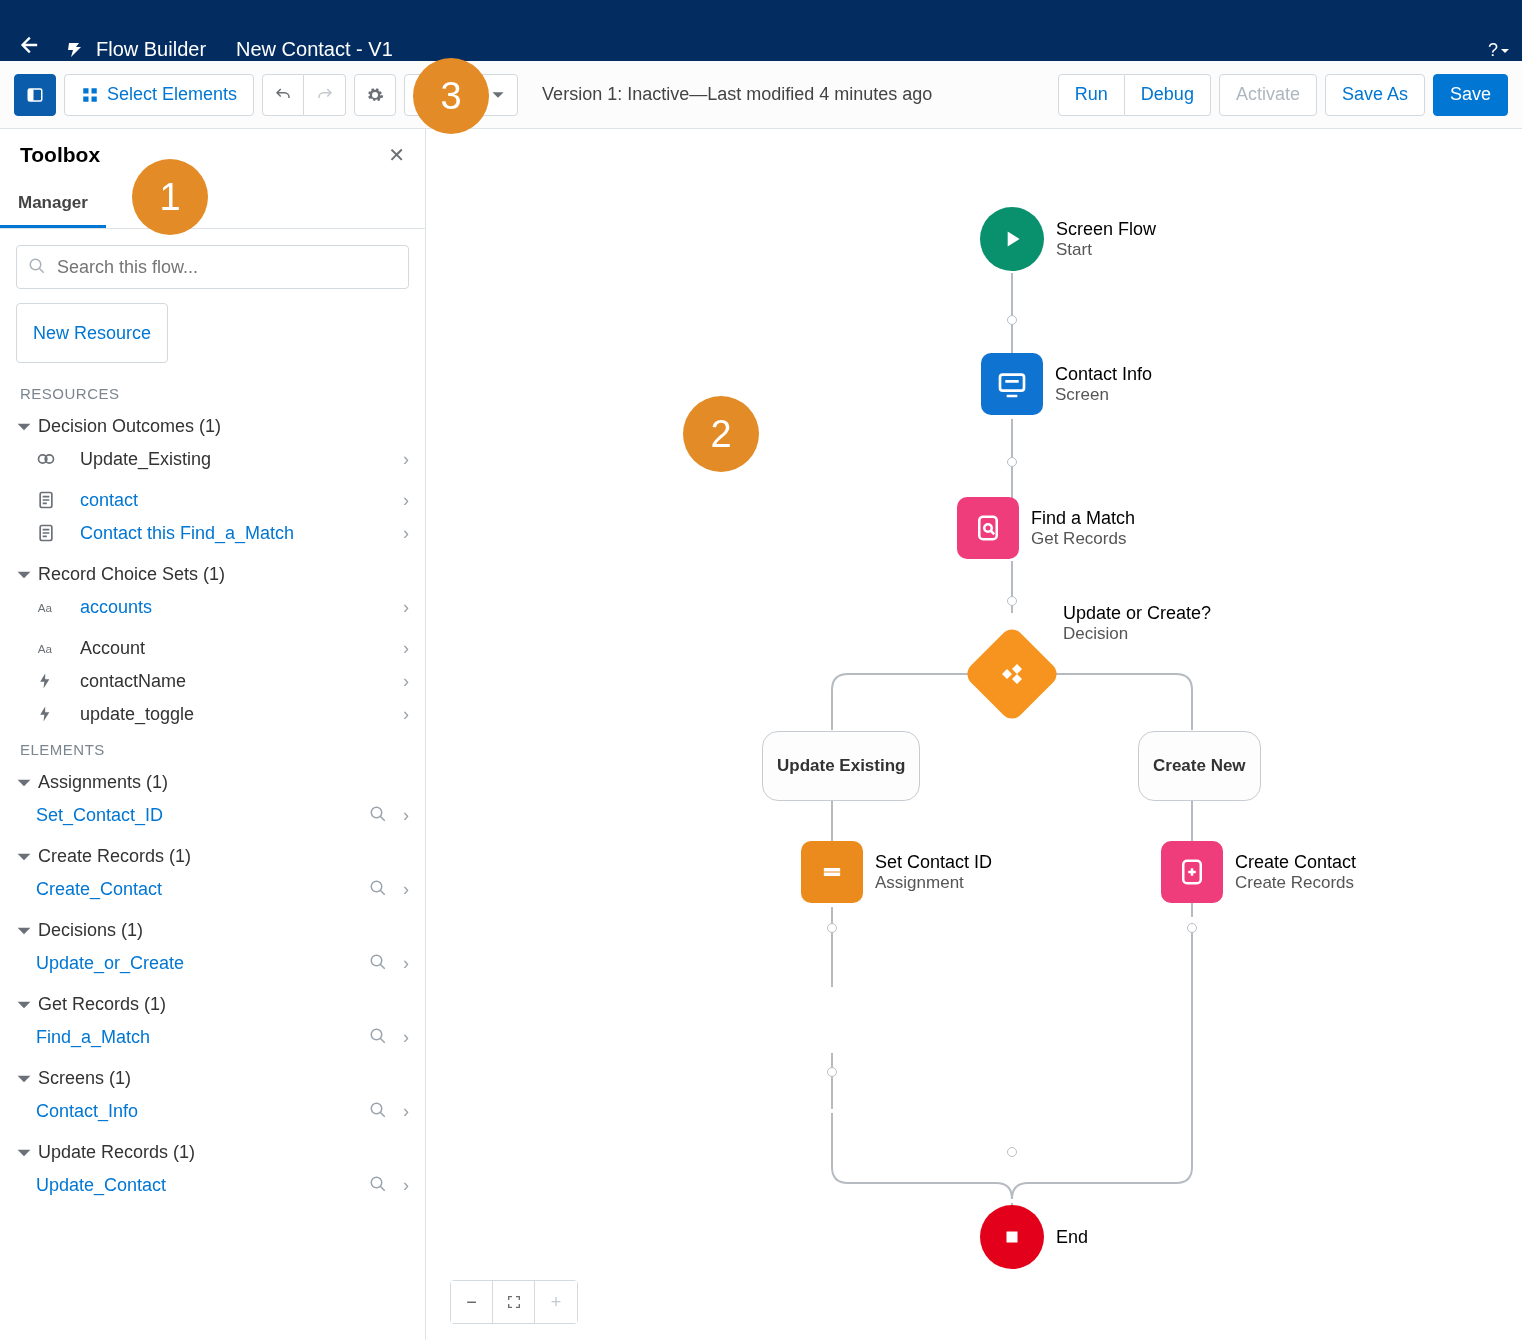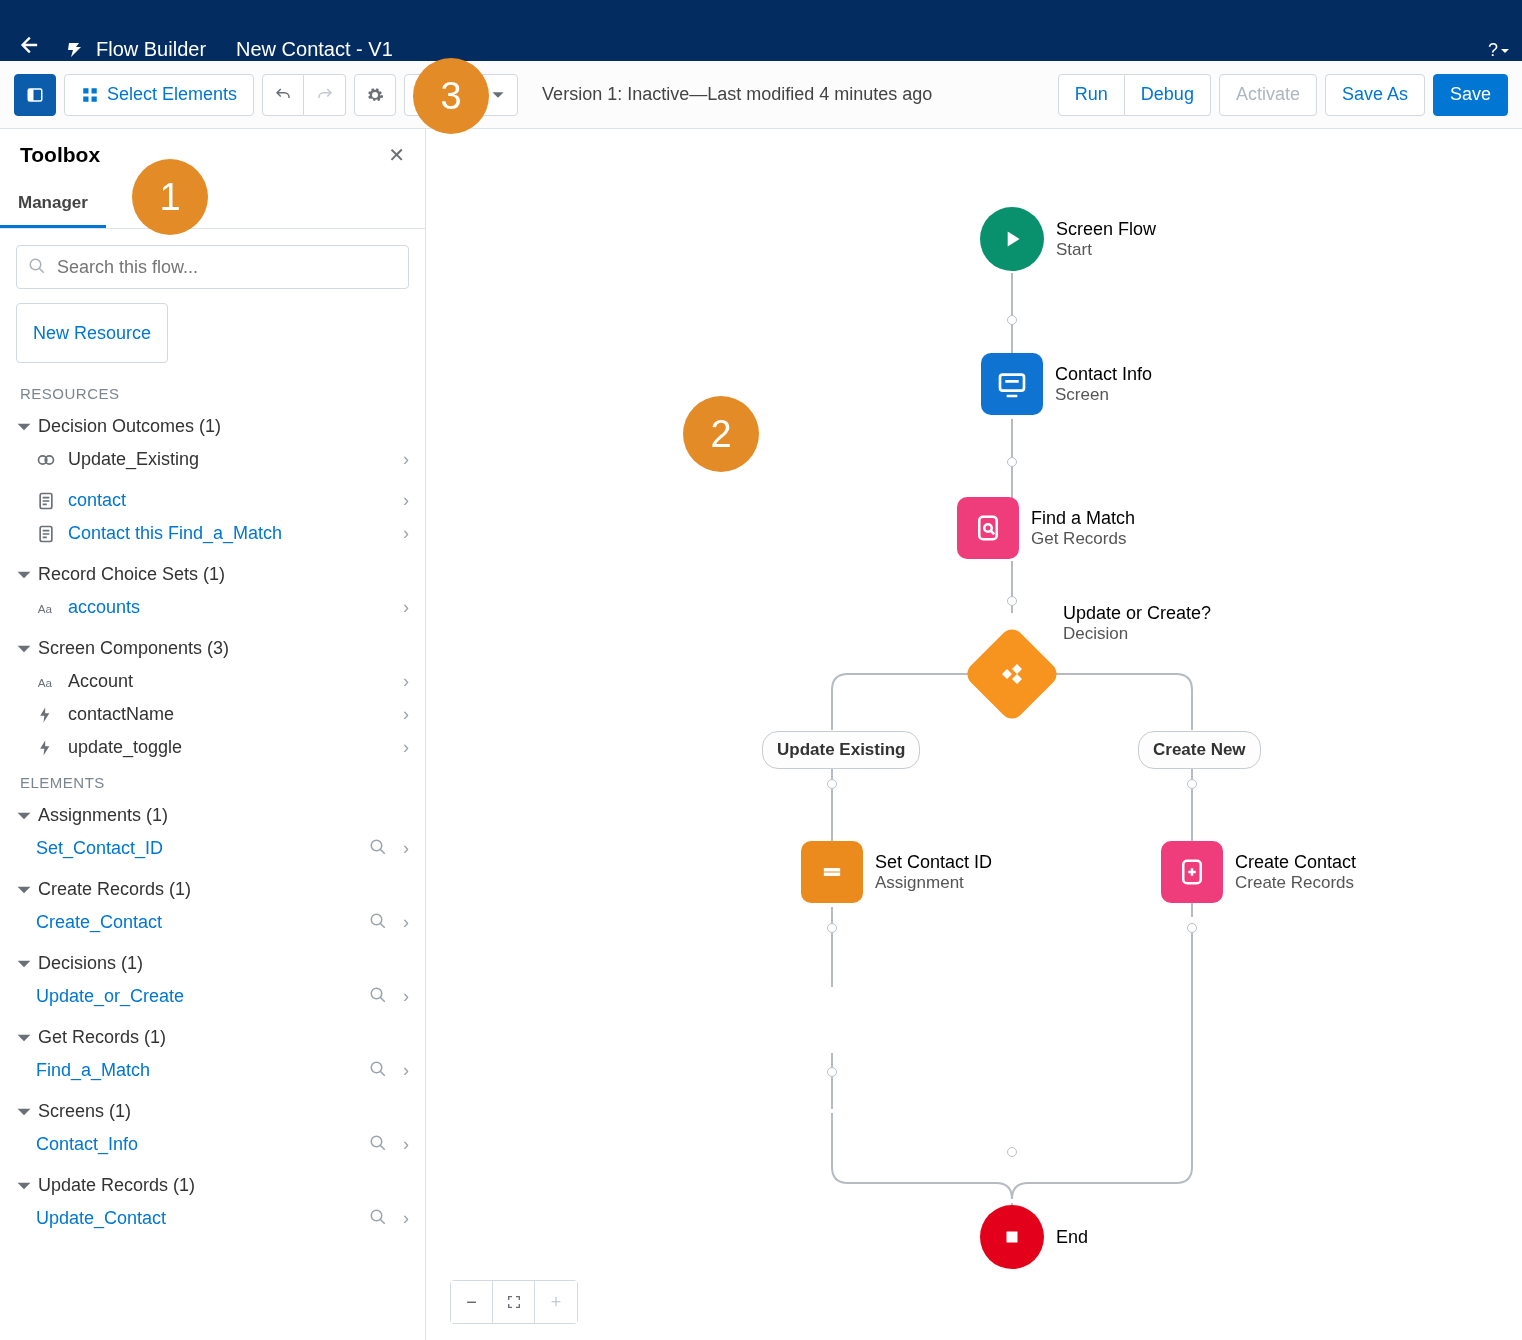--- a/index.html
+++ b/index.html
@@ -38,41 +38,41 @@
 .side-pad{padding:16px}
 .search-wrap{position:relative}
 .search-wrap input{width:100%;height:44px;border:1px solid #d2d9df;border-radius:4px;padding:0 12px 0 40px;font-size:18px;color:#666}
 .search-wrap .mag{position:absolute;left:12px;top:12px;color:#a9b0b7}
 .new-res{margin-top:14px;height:60px;padding:0 16px;border:1px solid #d2d9df;border-radius:4px;background:#fff;color:#0176d3;font-size:18px;display:inline-flex;align-items:center;cursor:pointer}
 .section-label{padding:6px 20px 4px;font-size:15px;letter-spacing:.5px;color:#7b858f}
 .tree{padding:0 12px}
 .tree-group{padding:4px 0}
 .tree-header{display:flex;align-items:center;gap:6px;font-size:18px;color:#333;padding:6px 4px;cursor:pointer}
 .caret{width:16px;height:16px;display:inline-block}
-.tree-item{display:flex;align-items:flex-end;gap:12px;padding:6px 4px 6px 24px;font-size:18px;color:#333;position:relative;cursor:pointer}
+.tree-item{display:flex;align-items:flex-start;gap:24px;padding:6px 4px 6px 24px;font-size:18px;color:#333;position:relative;cursor:pointer}
 .tree-item.link{color:#0176d3}
 .tree-item .chev{margin-left:auto;color:#9aa3ab}
 .row-actions{margin-left:auto;display:flex;gap:16px;color:#9aa3ab}
 .small-icon{width:20px;height:20px;display:inline-block}
 
 .canvas{position:relative;flex:1;background:#fff}
 .zoom{position:absolute;left:24px;bottom:16px;display:flex;border:1px solid #d2d9df;border-radius:4px;background:#fff}
 .zoom .icon-btn{border:none;border-right:1px solid #d2d9df;border-radius:0}
 .zoom .icon-btn:last-child{border-right:none}
 
 .node{position:absolute;display:flex;align-items:center;gap:12px}
 .node .label .t{font-weight:400;font-size:18px}
 .node .label .s{font-size:17px;color:#555}
 .icon-box{width:62px;height:62px;border-radius:10px;display:flex;align-items:center;justify-content:center;color:#fff}
 .green-circle{width:64px;height:64px;border-radius:50%;background:#08916c;display:flex;align-items:center;justify-content:center}
 .red-circle{width:64px;height:64px;border-radius:50%;background:#e3001a;display:flex;align-items:center;justify-content:center}
 .diamond{width:70px;height:70px;background:#f6941f;transform:rotate(45deg);border-radius:12px;display:flex;align-items:center;justify-content:center}
 .diamond svg{transform:rotate(-45deg)}
 .badge{position:absolute;width:76px;height:76px;border-radius:50%;background:#e38b27;color:#fff;font-size:38px;font-weight:500;display:flex;align-items:center;justify-content:center;z-index:50}
-.path-pill{position:absolute;padding:8px 14px;border:1px solid #c6ccd1;border-radius:16px;background:#fdfdfd;font-size:17px;font-weight:600;color:#333}
+.path-pill{position:absolute;padding:24px 14px;border:1px solid #c6ccd1;border-radius:16px;background:#fdfdfd;font-size:17px;font-weight:600;color:#333}
 .dot{position:absolute;width:10px;height:10px;border:1px solid #b9bfc5;border-radius:50%;background:#fff}
 svg.paths{position:absolute;top:0;left:0;width:100%;height:100%;pointer-events:none}
 </style>
 </head>
 <body>
 
 <div class="topbar">
   <div class="back-btn">
     <svg width="22" height="22" viewBox="0 0 24 24" fill="none" stroke="#fff" stroke-width="2.5">
         <path d="M14 4l-8 8 8 8M6 12h16"></path>
@@ -218,26 +218,20 @@
           </div>
         <div class="tree-item link">
             <svg class="small-icon" viewBox="0 0 24 24" fill="#6b7076">
               <text x="2" y="18" font-size="14">Aa</text>
             </svg>
             <span>accounts</span>
             <span class="chev">›</span>
           </div>
       </div>
       <div class="tree-group">
-        <div class="tree-header">
-            <svg class="caret" viewBox="0 0 10 10" fill="#6b7076">
-              <path d="M1 3l4 4 4-4z"></path>
-            </svg>
-            <span>Screen Components (3)</span>
-          </div>
         <div class="tree-item">
             <svg class="small-icon" viewBox="0 0 24 24" fill="#6b7076">
               <text x="2" y="18" font-size="14">Aa</text>
             </svg>
             <span>Account</span>
             <span class="chev">›</span>
           </div>
         <div class="tree-item">
             <svg class="small-icon" viewBox="0 0 24 24" fill="#6b7076">
               <path d="M11 3L5 13h5l-1 8 7-11h-5z"></path>

